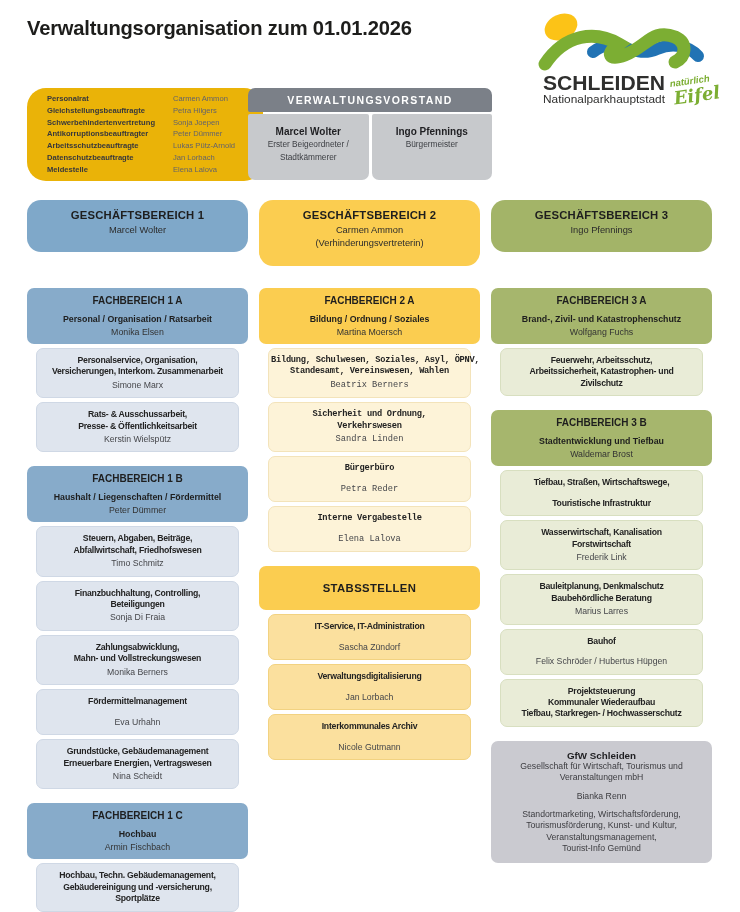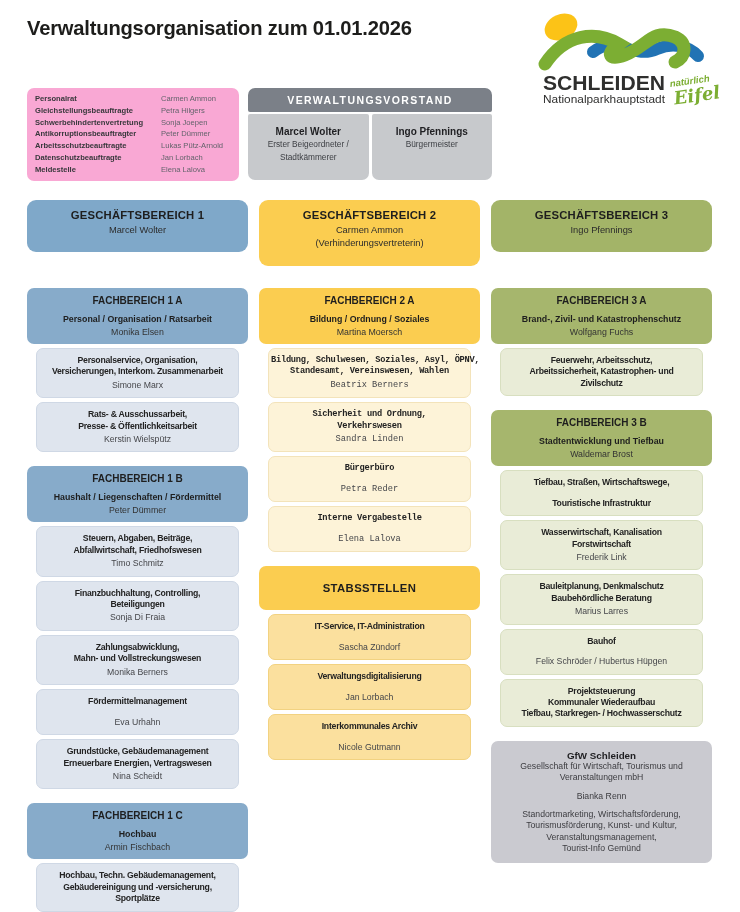--- a/index.html
+++ b/index.html
@@ -11,21 +11,21 @@
     position:absolute; left:27px; top:16px;
     font-size:21px; font-weight:bold; color:#1d1d1b;
     letter-spacing:-0.2px; transform:scaleX(0.96); transform-origin:left center;
     white-space:nowrap;
   }
   
   .logo { position:absolute; left:533px; top:4px; width:192px; height:108px; }
   
   .staffbox {
     position:absolute; left:27px; top:88px; width:196px;
-    background:#f9a8d4; border-radius:7px; padding:5px 8px;
+    background:#eab308; border-radius:19px; padding:5px 20px;
   }
   .staffrow { display:flex; font-size:7.6px; line-height:11.8px; white-space:nowrap; }
   .staffrow .lbl { width:126px; font-weight:bold; color:#38383c; }
   .staffrow .nm  { color:#63636b; }
   
   .board { position:absolute; left:248px; top:88px; width:244px; }
   .board-hd {
     background:#7b8088; color:#fff; font-weight:bold; font-size:10.5px;
     letter-spacing:1.4px; text-align:center; border-radius:7px 7px 2px 2px;
     padding:6px 0;
@@ -33,21 +33,21 @@
   .board-body { display:flex; gap:3px; margin-top:2px; }
   .member {
     flex:1; background:#c7c9cc; border-radius:2px 2px 7px 7px; text-align:center;
     padding:12px 2px 8px; min-height:66px; box-sizing:border-box;
   }
   .member .mn { font-weight:bold; font-size:10px; display:block; color:#1f1f22; }
   .member .mr { font-size:8.3px; color:#3e4045; display:block; line-height:11px; margin-top:2px; }
   
   .cols { position:absolute; left:27px; top:200px; width:686px; display:flex; gap:11px; }
   .col { width:221px; display:flex; flex-direction:column; }
-  .gb { border-radius:9px; text-align:center; padding:9px 2px; box-sizing:border-box; }
+  .gb { border-radius:14px; text-align:center; padding:9px 2px; box-sizing:border-box; }
   .gb .t { font-weight:bold; font-size:11.3px; letter-spacing:0.2px; display:block; color:#1e1e1e; }
   .gb .n { font-size:9.3px; display:block; margin-top:4px; line-height:11px; color:#2c2c2c; }
   .gb .n2 { font-size:9.3px; display:block; margin-top:2px; line-height:11px; color:#2c2c2c; }
   .gb-blue   { background:#7fa8c9; height:52px; margin-bottom:36px; }
   .gb-yellow { background:#fbcd50; height:66px; margin-bottom:22px; }
   .gb-green  { background:#a3b468; height:52px; margin-bottom:36px; }
   .fach { border-radius:7px; text-align:center; padding:7px 2px; margin-bottom:4px; }
   .fach .t { font-weight:bold; font-size:10px; display:block; color:#1e1e1e; }
   .fach .s { font-weight:bold; font-size:8.8px; display:block; margin-top:8px; line-height:11px; color:#1e1e1e; }
   .fach .n { font-size:8.8px; display:block; margin-top:2px; color:#333; }

